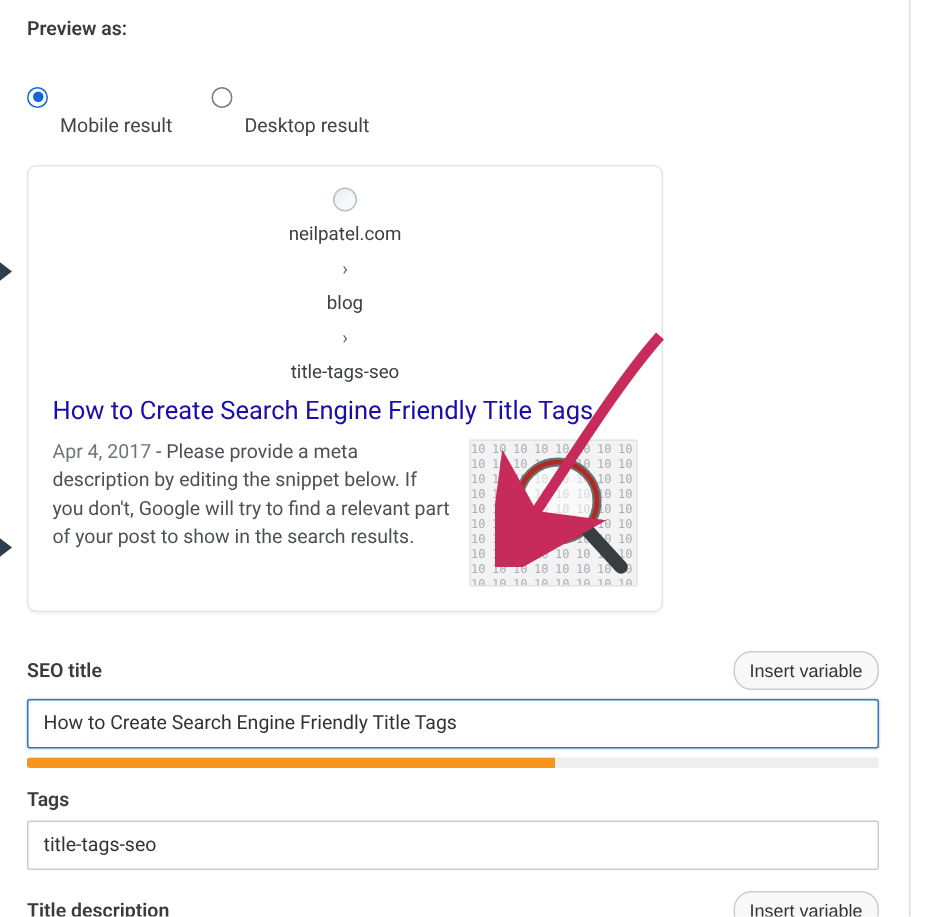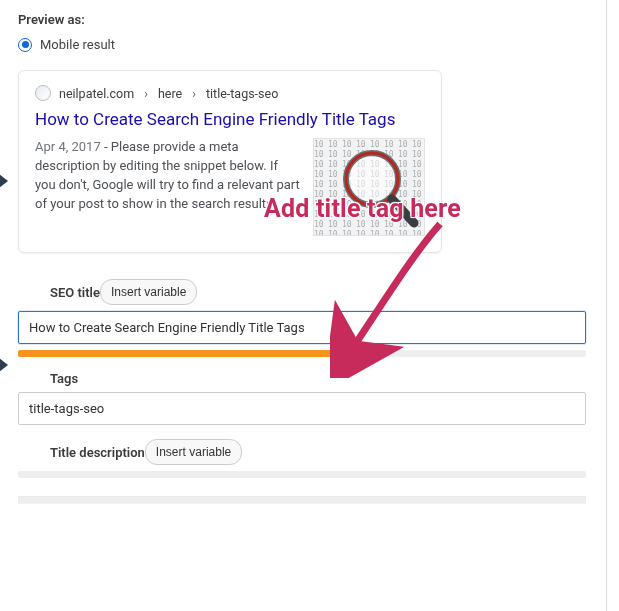--- a/index.html
+++ b/index.html
@@ -21,35 +21,35 @@
   html,body{margin:0;padding:0;font-family:"Segoe UI",Roboto,Arial,sans-serif;font-size:13px;color:var(--text);}
   .stage{width:619px;height:611px;box-sizing:border-box;position:relative;overflow:hidden;}
   .panel{position:absolute;left:8px;top:0;right:12px;bottom:0;border-right:1px solid var(--border);padding:8px 20px 0 10px;box-sizing:border-box;background:var(--panel-bg);}
   .section-label{font-weight:600;color:#3b3b3b;font-size:13px;margin:4px 0 10px;}
   
   .radio-row{display:flex;align-items:center;gap:26px;margin-bottom:18px;}
   .radio{display:flex;align-items:center;gap:8px;cursor:pointer;}
   .radio .dot{width:14px;height:14px;border:1.5px solid #777;border-radius:50%;display:inline-block;position:relative;box-sizing:border-box;}
   .radio.checked .dot{border-color:#1366d6;}
   .radio.checked .dot::after{content:"";position:absolute;inset:2.5px;border-radius:50%;background:#1366d6;}
-  .radio span.lbl{color:#444;}
+  .radio span.lbl{color:#444;margin-top:40px;}
   
   .serp-card{border:1px solid #e5e5e5;border-radius:6px;box-shadow:0 1px 2px rgba(0,0,0,.06);padding:14px 16px 16px;width:390px;position:relative;margin-bottom:26px;}
-  .serp-crumb{display:flex;align-items:center;gap:8px;color:#3c4043;font-size:12.5px;margin-bottom:8px;}
+  .serp-crumb{display:flex;align-items:center;gap:8px;color:#3c4043;font-size:12.5px;margin-bottom:8px;flex-direction:column;}
   .favicon{width:14px;height:14px;border:1px solid #b9bfc6;border-radius:50%;display:inline-block;position:relative;background:linear-gradient(135deg,#e8ecf1,#fff);}
   .crumb-sep{color:#5f6368;margin:0 2px;}
   .serp-title{color:var(--link);font-size:17px;margin:0 0 8px;line-height:1.25;cursor:pointer;}
   .serp-body{display:flex;gap:12px;}
   .serp-desc{font-size:13px;color:#4d5156;line-height:1.45;flex:1;}
   .serp-date{color:var(--date);}
   .serp-thumb{width:110px;height:96px;background:#f3f3f3;border:1px solid #e3e3e3;position:relative;overflow:hidden;flex:0 0 auto;}
   .serp-thumb .mag{position:absolute;inset:0;}
   
   .field{margin-bottom:14px;}
-  .field-head{display:flex;align-items:center;justify-content:flex-start;margin-bottom:6px;margin-left:32px;}
+  .field-head{display:flex;align-items:center;justify-content:space-between;margin-bottom:6px;}
   .field-head .lbl{font-weight:600;color:#3b3b3b;font-size:13px;}
   .btn{background:var(--btn-bg);border:1px solid var(--border-darker);border-radius:12px;padding:5px 10px;font-size:12px;color:#333;cursor:pointer;}
   .input{width:100%;box-sizing:border-box;border:1px solid var(--border-darker);border-radius:2px;padding:8px 10px;font-size:13px;color:#333;font-family:inherit;background:#fff;}
   .input.focused{border-color:var(--blue-focus);box-shadow:0 0 0 1px rgba(43,116,199,.15);}
   .input::placeholder{color:#777;}
   .progress{height:7px;background:#eee;border-radius:2px;margin-top:6px;overflow:hidden;}
   .progress .bar{height:100%;background:var(--accent);}
   .divider{height:6px;background:linear-gradient(#eee,#eee);margin-top:18px;border-top:1px solid #e9e9e9;border-bottom:1px solid #f2f2f2;}
   
   .edge-caret{position:absolute;left:-1px;width:0;height:0;border-top:7px solid transparent;border-bottom:7px solid transparent;border-left:9px solid #2c3e50;}
@@ -69,28 +69,32 @@
 
   <div class="panel">
 
     <div class="section-label">Preview as:</div>
 
     <div class="radio-row">
       <label class="radio checked">
         <span class="dot"></span>
         <span class="lbl">Mobile result</span>
       </label>
+      <label class="radio">
+        <span class="dot"></span>
+        <span class="lbl">Desktop result</span>
+      </label>
     </div>
 
     <div class="serp-card">
       <div class="serp-crumb">
         <span class="favicon"></span>
         <span>neilpatel.com</span>
         <span class="crumb-sep">›</span>
-        <span>here</span>
+        <span>blog</span>
         <span class="crumb-sep">›</span>
         <span>title-tags-seo</span>
       </div>
       <div class="serp-title">How to Create Search Engine Friendly Title Tags</div>
       <div class="serp-body">
         <div class="serp-desc">
           <span class="serp-date">Apr 4, 2017</span><span> - </span><span>Please provide a meta description by editing the snippet below. If you don't, Google will try to find a relevant part of your post to show in the search results.</span>
         </div>
         <div class="serp-thumb">
           <svg class="mag" viewBox="0 0 110 96">
@@ -132,21 +136,20 @@
         <button class="btn">Insert variable</button>
       </div>
       <div class="progress">
         <div class="bar" style="width: 0%;"></div>
       </div>
     </div>
 
     <div class="divider"></div>
   </div>
 
-  <div class="callout">Add title tag here</div>
   <svg class="arrow" width="170" height="160">
     <defs>
       <marker id="ah" markerWidth="14" markerHeight="14" refX="6" refY="6" orient="auto">
         <path d="M0,0 L12,6 L0,12 L3,6 Z" fill="#c62b5c"></path>
       </marker>
     </defs>
     <path d="M110,6 C80,40 50,90 16,140" fill="none" stroke="#c62b5c" stroke-width="7" marker-end="url(#ah)"></path>
   </svg>
 </div>
 

